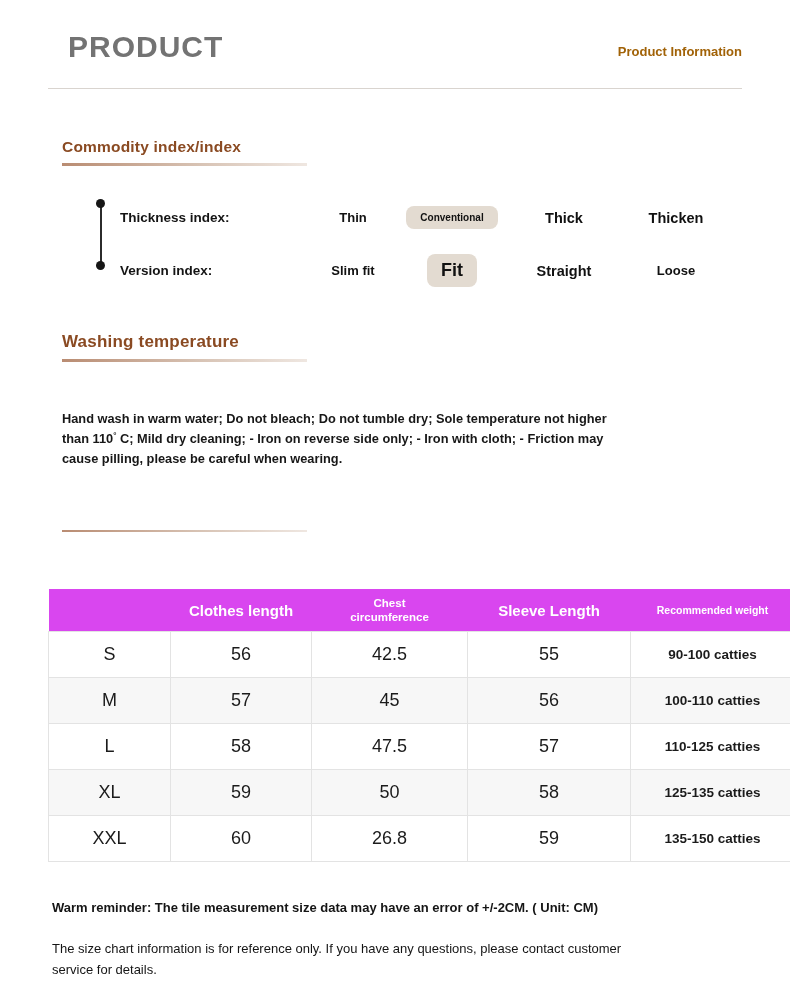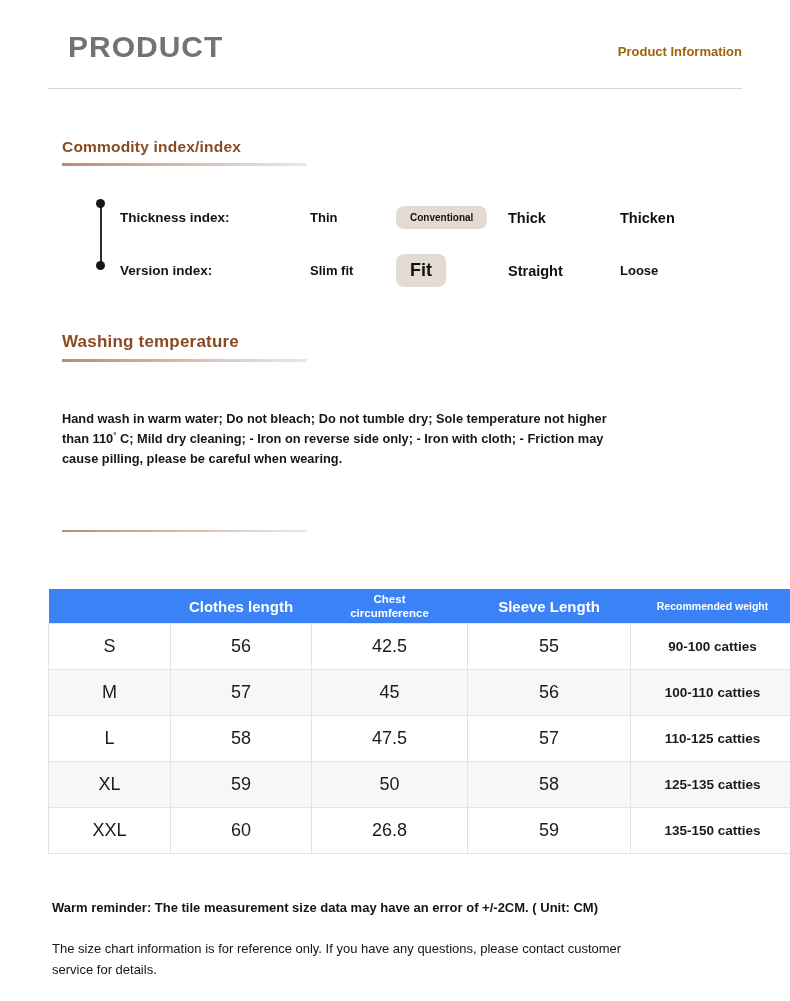--- a/index.html
+++ b/index.html
@@ -123,20 +123,21 @@
   .opt.med    { font-size: 13px; }
   .opt.big    { font-size: 18px; }
   .opt.sel {
     background: #e3dbd1;
     padding: 6px 14px;
     border-radius: 8px;
   }
   .opt-slot {
     display: flex;
     align-items: center;
+    justify-content: center;
   }
   .s1 { width: 86px; }
   .s2 { width: 112px; }
   .s3 { width: 112px; }
   .s4 { width: 112px; }
 
   
   .wash-text {
     position: absolute;
     left: 62px;
@@ -155,24 +156,24 @@
   
   .size-table {
     position: absolute;
     left: 48px;
     top: 589px;
     width: 706px;
     border-collapse: collapse;
     table-layout: fixed;
   }
   .size-table th {
-    background: #3b82f6;
+    background: #d946ef;
     color: #ffffff;
     font-weight: bold;
-    height: 34px;
+    height: 42px;
     border: none;
     padding: 0 4px;
   }
   .size-table th.c0 { width: 114px; font-size: 14px; }
   .size-table th.c1 { width: 133px; font-size: 15px; }
   .size-table th.c2 { width: 148px; font-size: 11.5px; line-height: 1.25; }
   .size-table th.c3 { width: 155px; font-size: 15px; }
   .size-table th.c4 { width: 156px; font-size: 10.5px; }
   .size-table td {
     border: 1px solid #e3e3e3;

